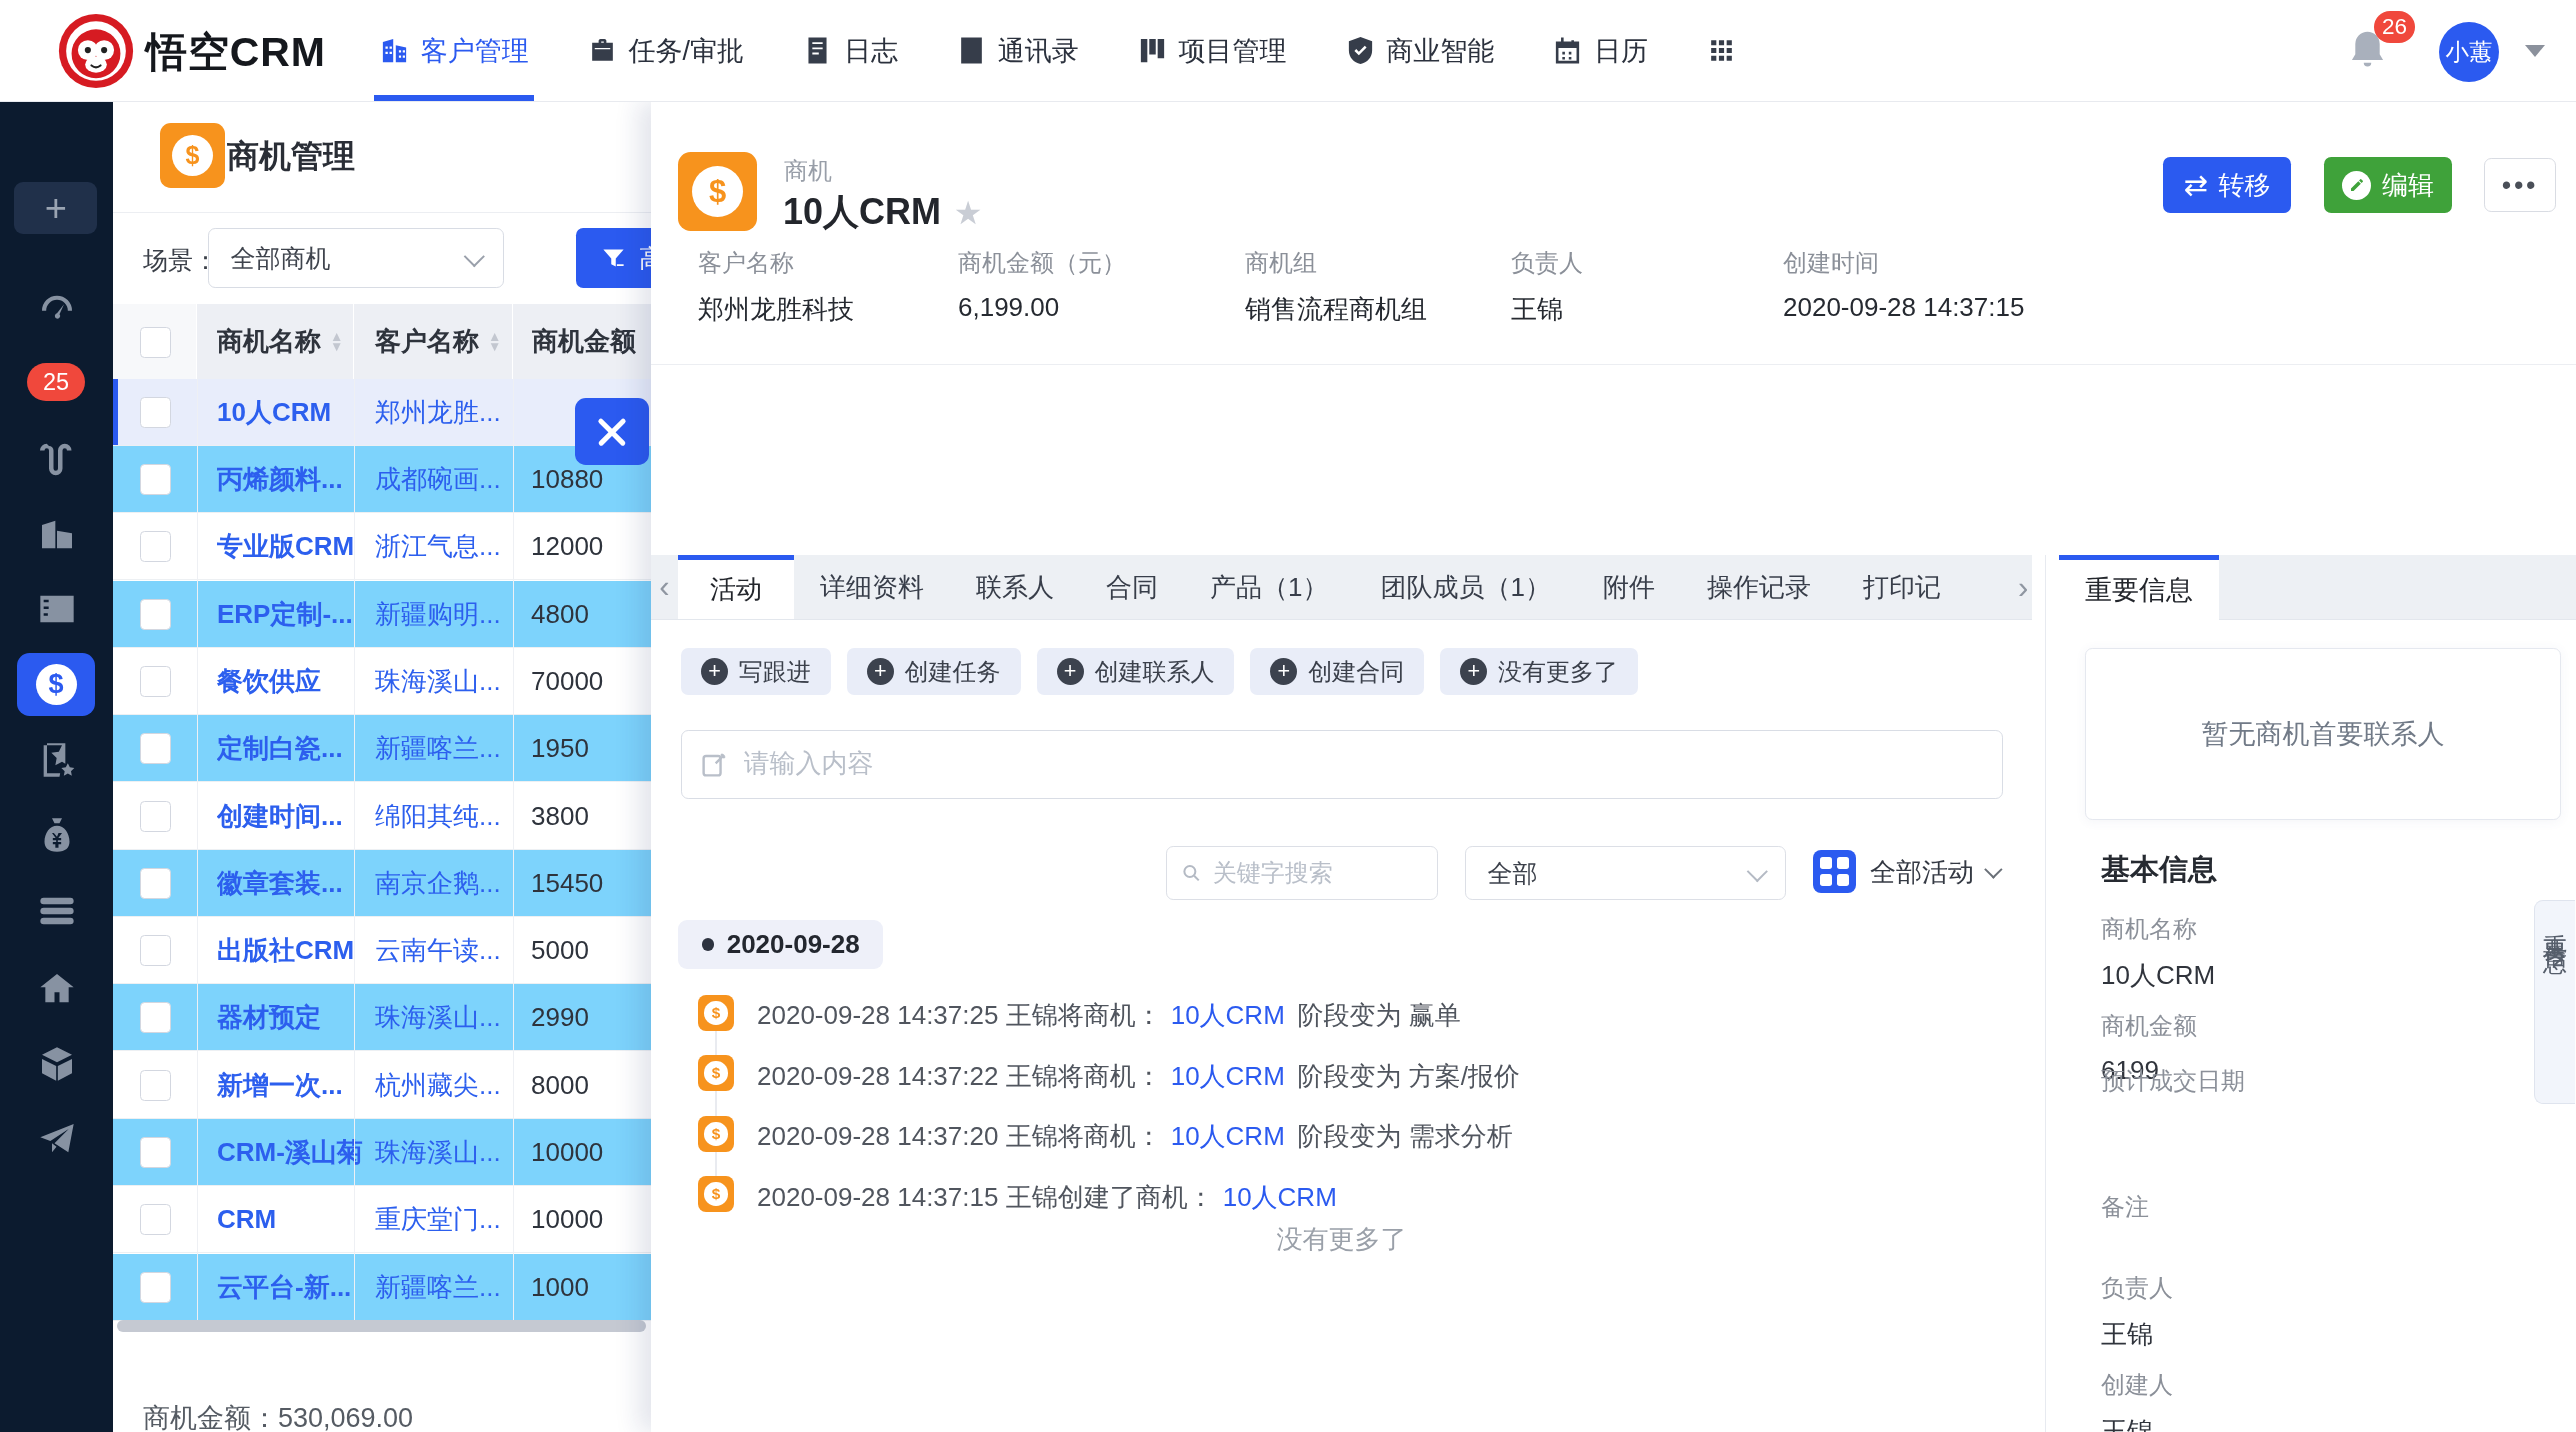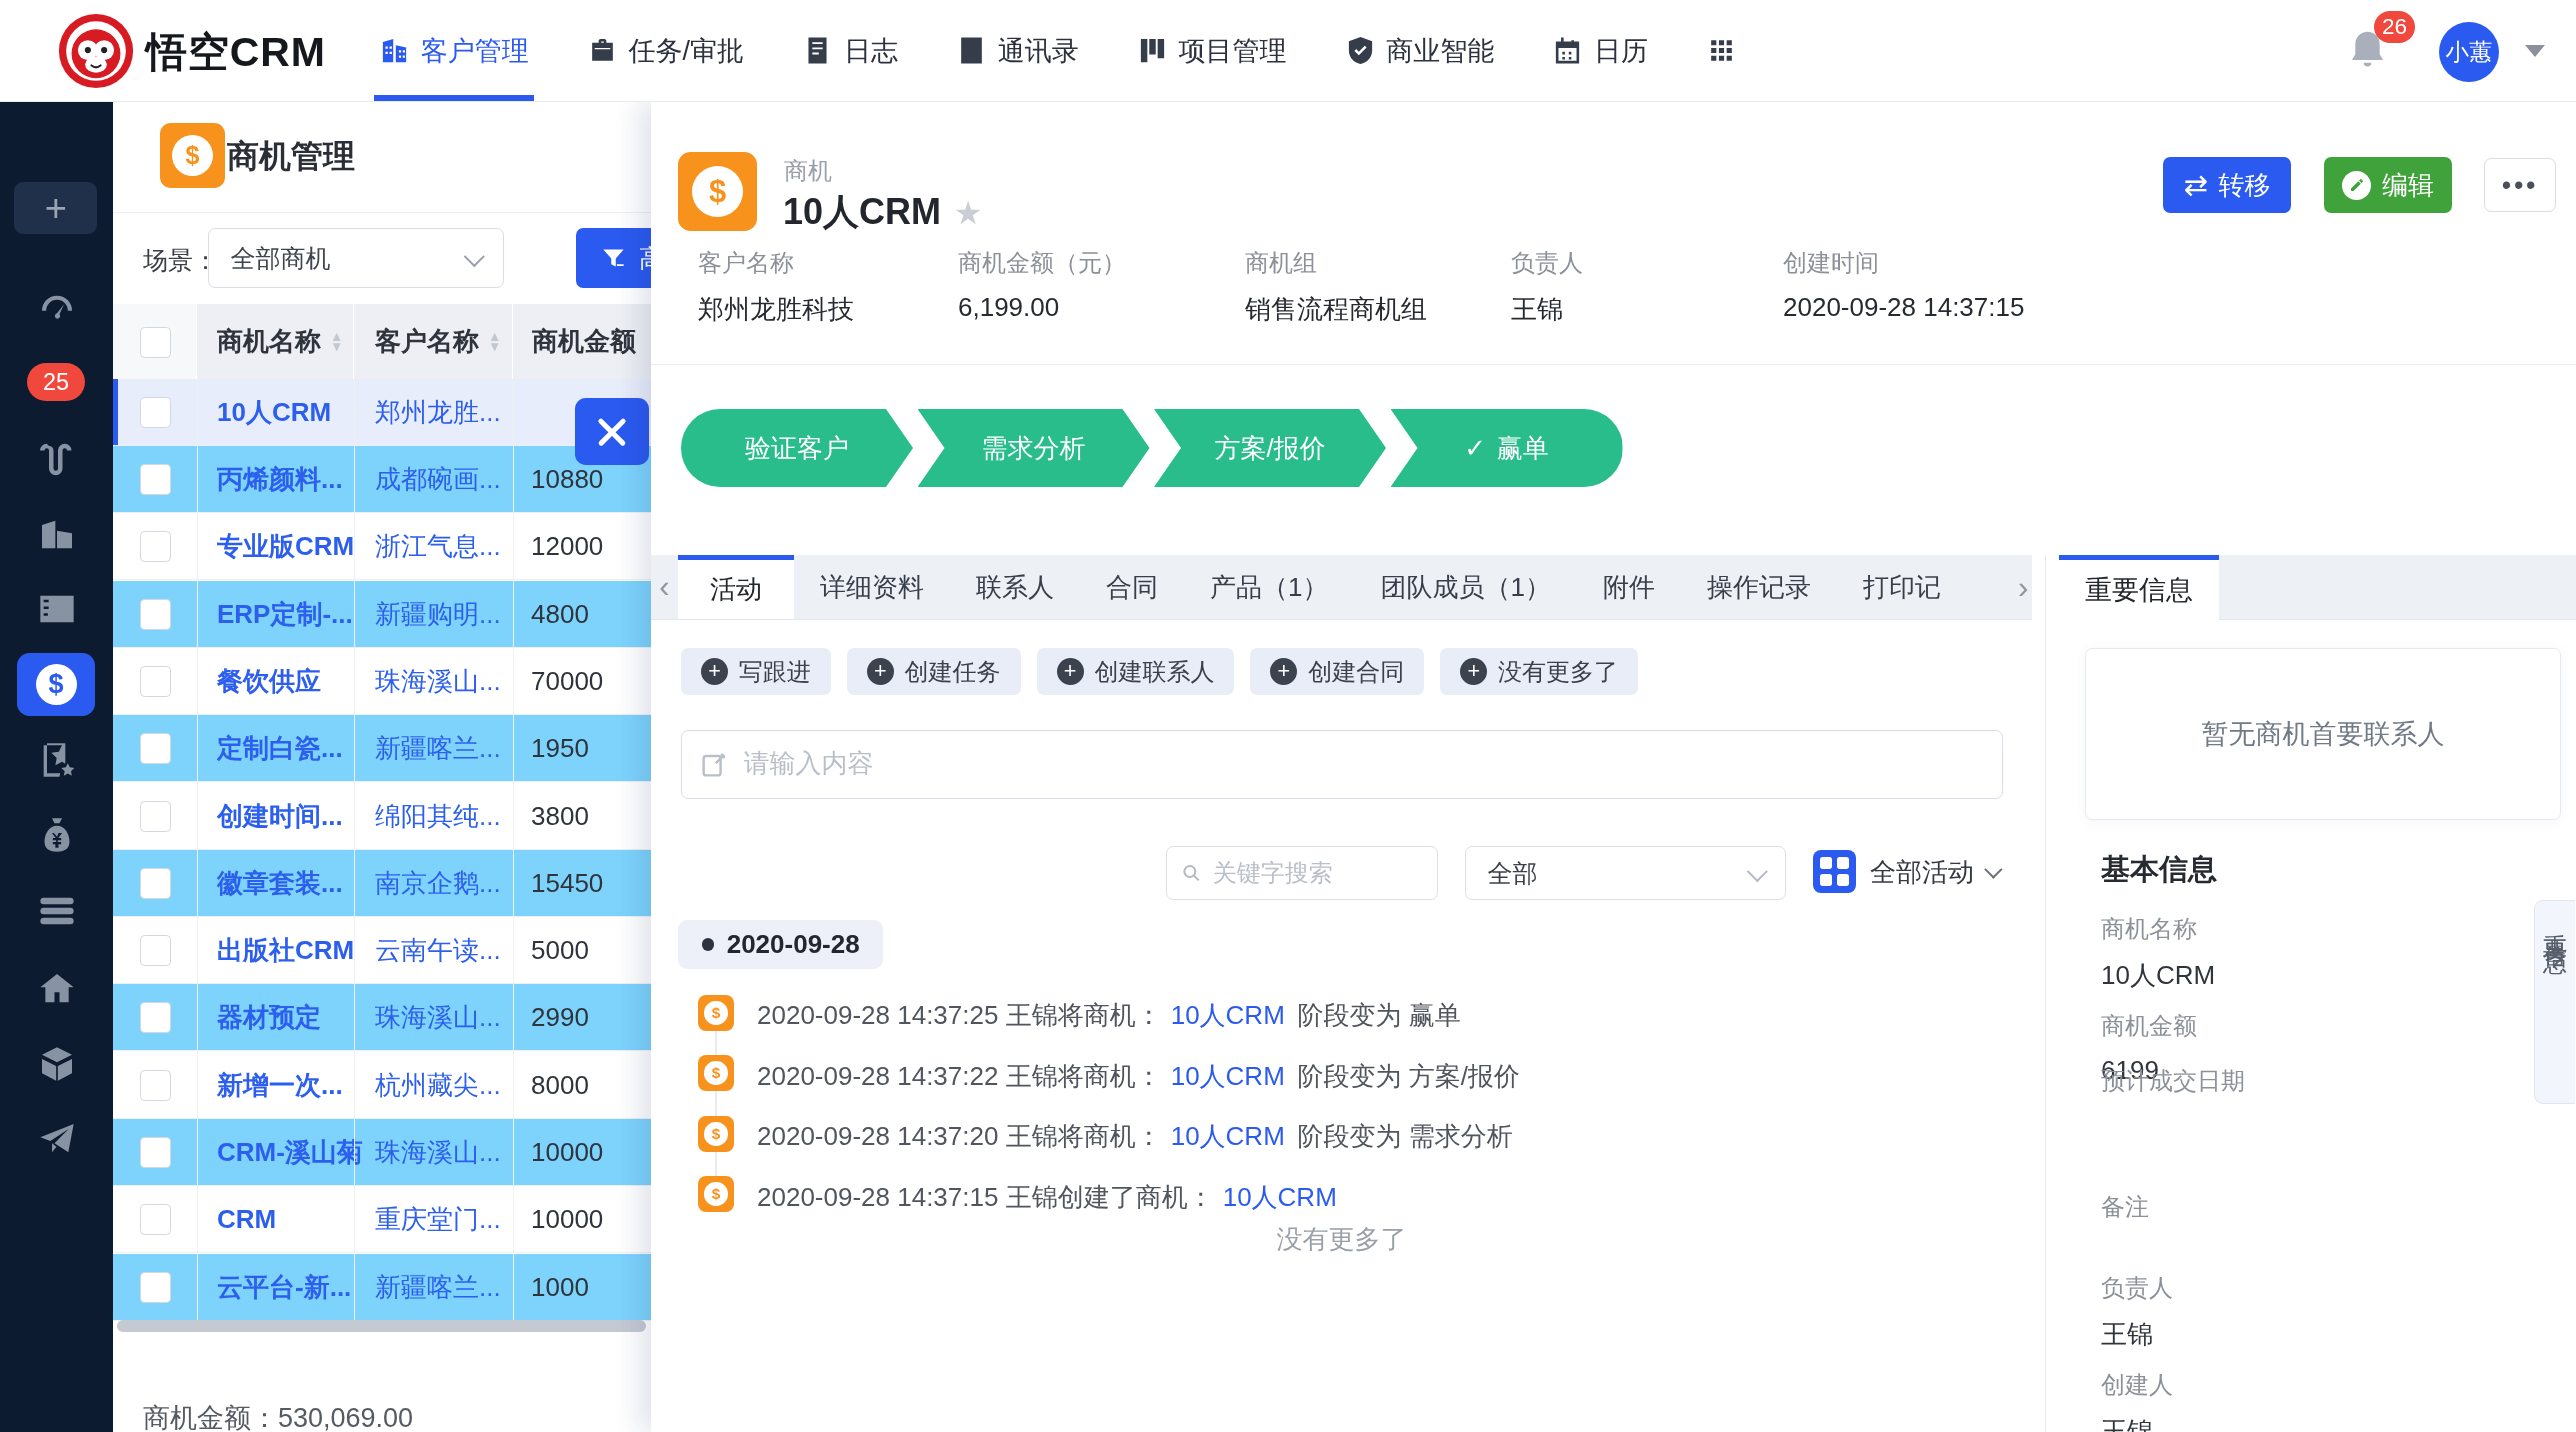--- a/index.html
+++ b/index.html
@@ -457,35 +457,20 @@
       <div class="flabel">负责人</div>
       <div class="fvalue">王锦</div>
     </div>
     <div class="fgroup" style="left:1132px;">
       <div class="flabel">创建时间</div>
       <div class="fvalue">2020-09-28 14:37:15</div>
     </div>
 
     <div class="abs d-div1"></div>
 
-    <div class="abs stages">
-      <div class="stage first">
-          <span>验证客户</span>
-        </div>
-      <div class="stage mid">
-          <span>需求分析</span>
-        </div>
-      <div class="stage mid">
-          <span>方案/报价</span>
-        </div>
-      <div class="stage last">
-        <span>✓</span>
-        <span>赢单</span>
-      </div>
-    </div>
 
     <div class="abs tabstrip">
       <div class="t-arrow">‹</div>
       <div class="tab active">活动</div>
       <div class="tab">详细资料</div>
       <div class="tab">联系人</div>
       <div class="tab">合同</div>
       <div class="tab">产品（1）</div>
       <div class="tab">团队成员（1）</div>
       <div class="tab">附件</div>

